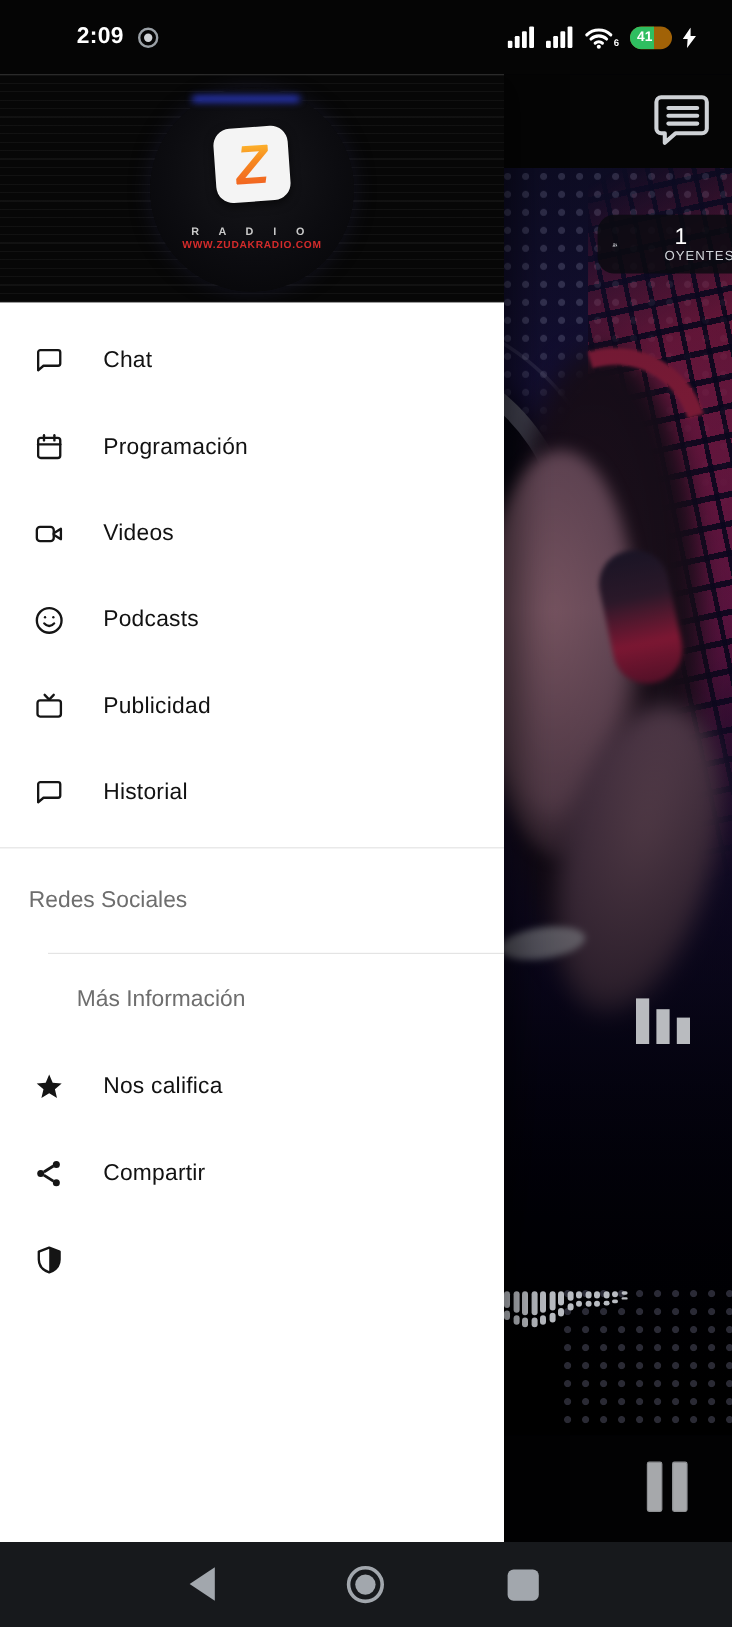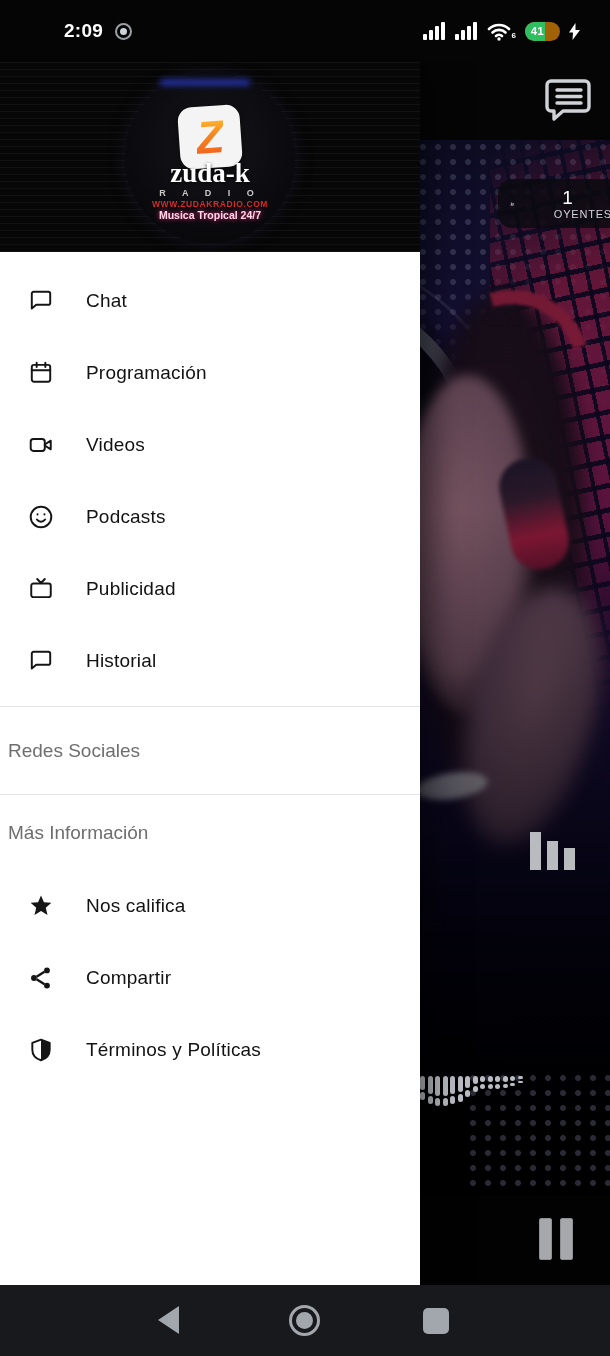--- a/index.html
+++ b/index.html
@@ -102,24 +102,24 @@
     text-shadow:0 1px 3px rgba(0,0,0,.8); }
   .logo-radio { top:126px; color:#c9c9c9; font-size:9px; letter-spacing:7px; font-weight:700; }
   .logo-url { top:137px; color:#d42b2b; font-size:8.5px; font-weight:700; letter-spacing:.6px; }
   .logo-tagline { top:147px; color:#ffd7e6; font-size:10.5px; font-weight:700; text-shadow:0 0 5px #ff2d86; }
 
   .menu { padding-top:13px; }
   .menu-row { height:72px; display:flex; align-items:center; padding-left:28px; cursor:pointer; }
   .menu-ic { width:26px; height:26px; flex:0 0 26px; display:flex; align-items:center; justify-content:center; }
   .menu-label { margin-left:32px; font-size:19px; font-weight:500; color:#121212; letter-spacing:.2px; }
 
-  .section { border-top:1px solid #e4e4e4; display:flex; align-items:center; padding-left:8px;
+  .section { border-top:1px solid #e4e4e4; display:flex; align-items:center; padding-left:24px;
     color:#6e6e6e; font-size:19px; }
   .section-social { height:88px; }
-  .section-info { height:76px; }
+  .section-info { height:76px;margin-left:40px; }
 
   .ic-stroke { stroke:#151515; stroke-width:1.8; fill:none; stroke-linecap:round; stroke-linejoin:round; }
 
   
   .navbar { position:absolute; left:0; top:1285px; width:610px; height:71px; background:#17191c; z-index:50; }
   .nav-back { position:absolute; left:158px; top:21px; width:0; height:0;
     border-top:14px solid transparent; border-bottom:14px solid transparent; border-right:21px solid #a2a7ad; }
   .nav-home { position:absolute; left:289px; top:20px; width:31px; height:31px; border-radius:50%;
     border:3px solid #a2a7ad; display:flex; align-items:center; justify-content:center; }
   .nav-home-dot { width:17px; height:17px; border-radius:50%; background:#a2a7ad; }
@@ -279,24 +279,22 @@
 </div>
 
 <div class="drawer">
   <div class="drawer-header">
     <div class="glitch-lines"></div>
     <div class="logo-circle"></div>
     <div class="logo-glint"></div>
     <div class="z-badge">
       <span class="z-letter">Z</span>
     </div>
-    <div class="logo-text logo-title" style="position:absolute">zuda-k</div>
     <div class="logo-text logo-radio" style="position:absolute">R A D I O</div>
     <div class="logo-text logo-url" style="position:absolute">WWW.ZUDAKRADIO.COM</div>
-    <div class="logo-text logo-tagline" style="position:absolute">Musica Tropical 24/7</div>
   </div>
 
   <div class="menu">
     <div class="menu-row">
       <span class="menu-ic">
         <svg width="26" height="26" viewBox="0 0 24 24">
             <path class="ic-stroke" d="M3.5 5.2c0-1 .8-1.7 1.7-1.7h13.6c1 0 1.7.8 1.7 1.7v8.6c0 1-.8 1.7-1.7 1.7H7.6l-4.1 3.5V5.2z"></path>
           </svg>
       </span>
       <span class="menu-label">Chat</span>
@@ -379,21 +377,20 @@
       </span>
       <span class="menu-label">Compartir</span>
     </div>
     <div class="menu-row">
       <span class="menu-ic">
         <svg width="26" height="26" viewBox="0 0 24 24">
             <path class="ic-stroke" d="M12 2.5l8 3v6.2c0 5-3.4 8.3-8 9.8-4.6-1.5-8-4.8-8-9.8V5.5z"></path>
             <path d="M12 2.5l8 3v6.2c0 5-3.4 8.3-8 9.8z" fill="#151515"></path>
           </svg>
       </span>
-      <span class="menu-label">Términos y Políticas</span>
     </div>
   </div>
 </div>
 
 <div class="navbar">
   <div class="nav-back"></div>
   <div class="nav-home">
       <div class="nav-home-dot"></div>
     </div>
   <div class="nav-recents"></div>

